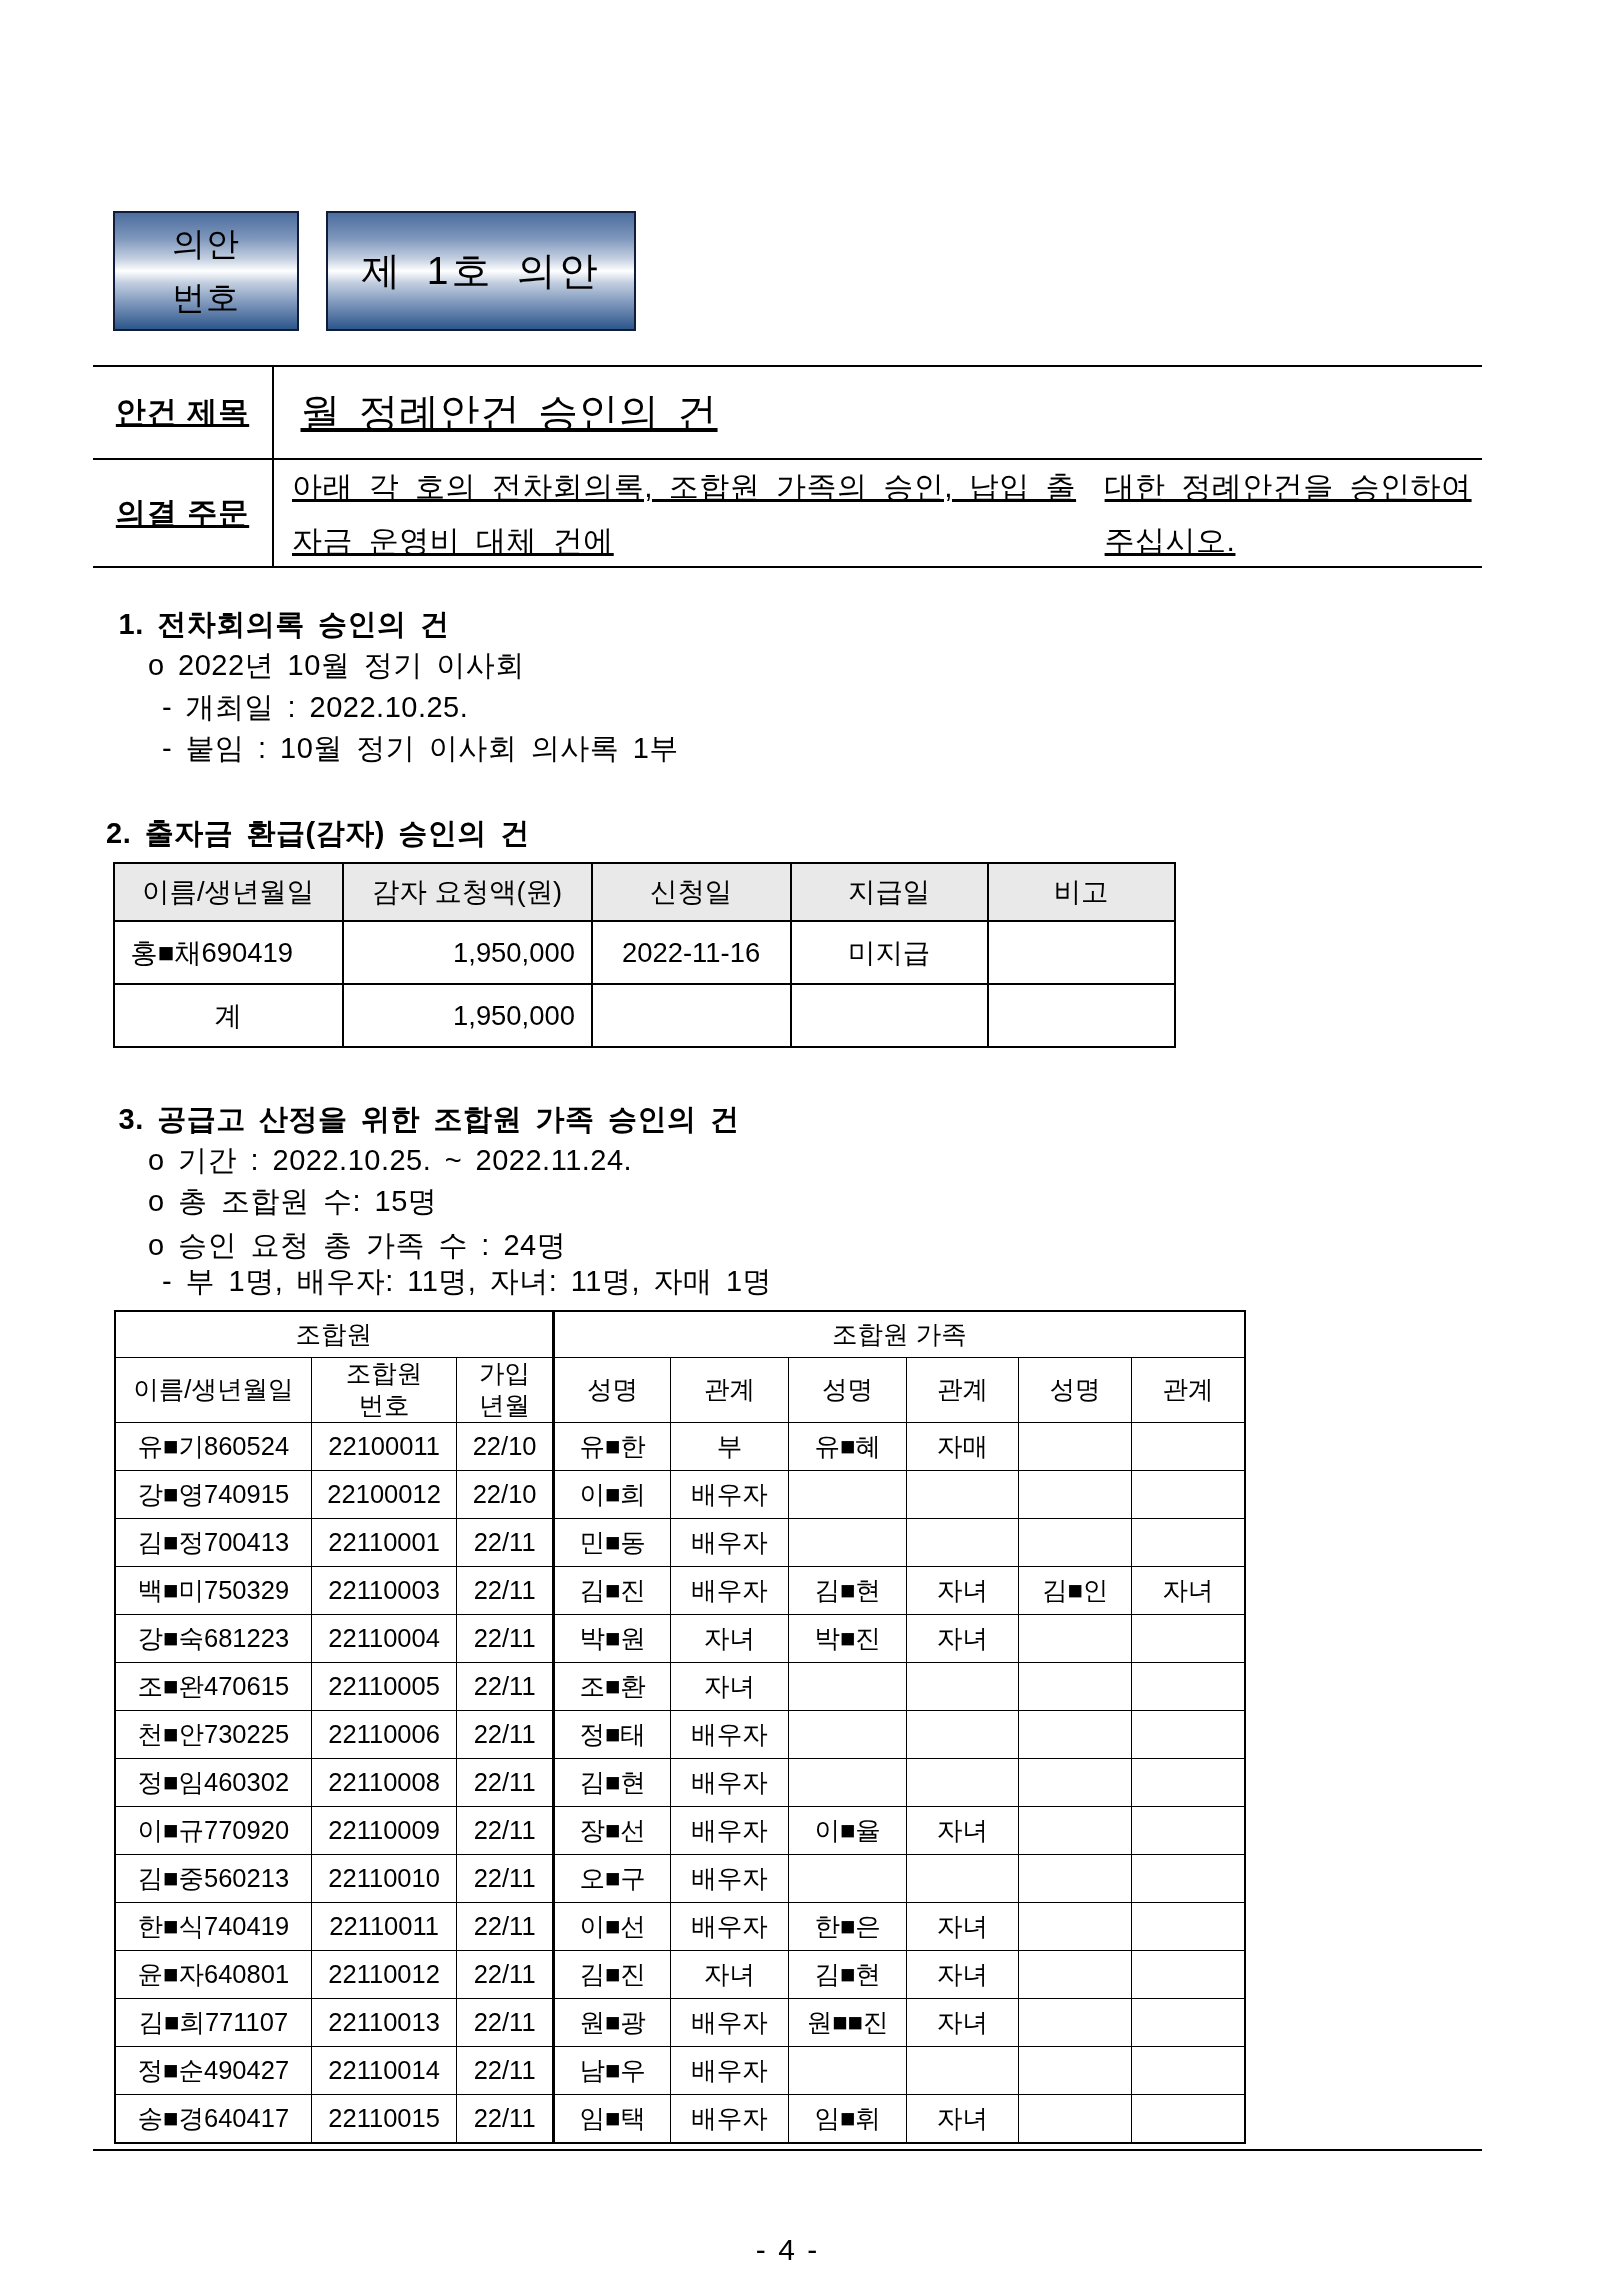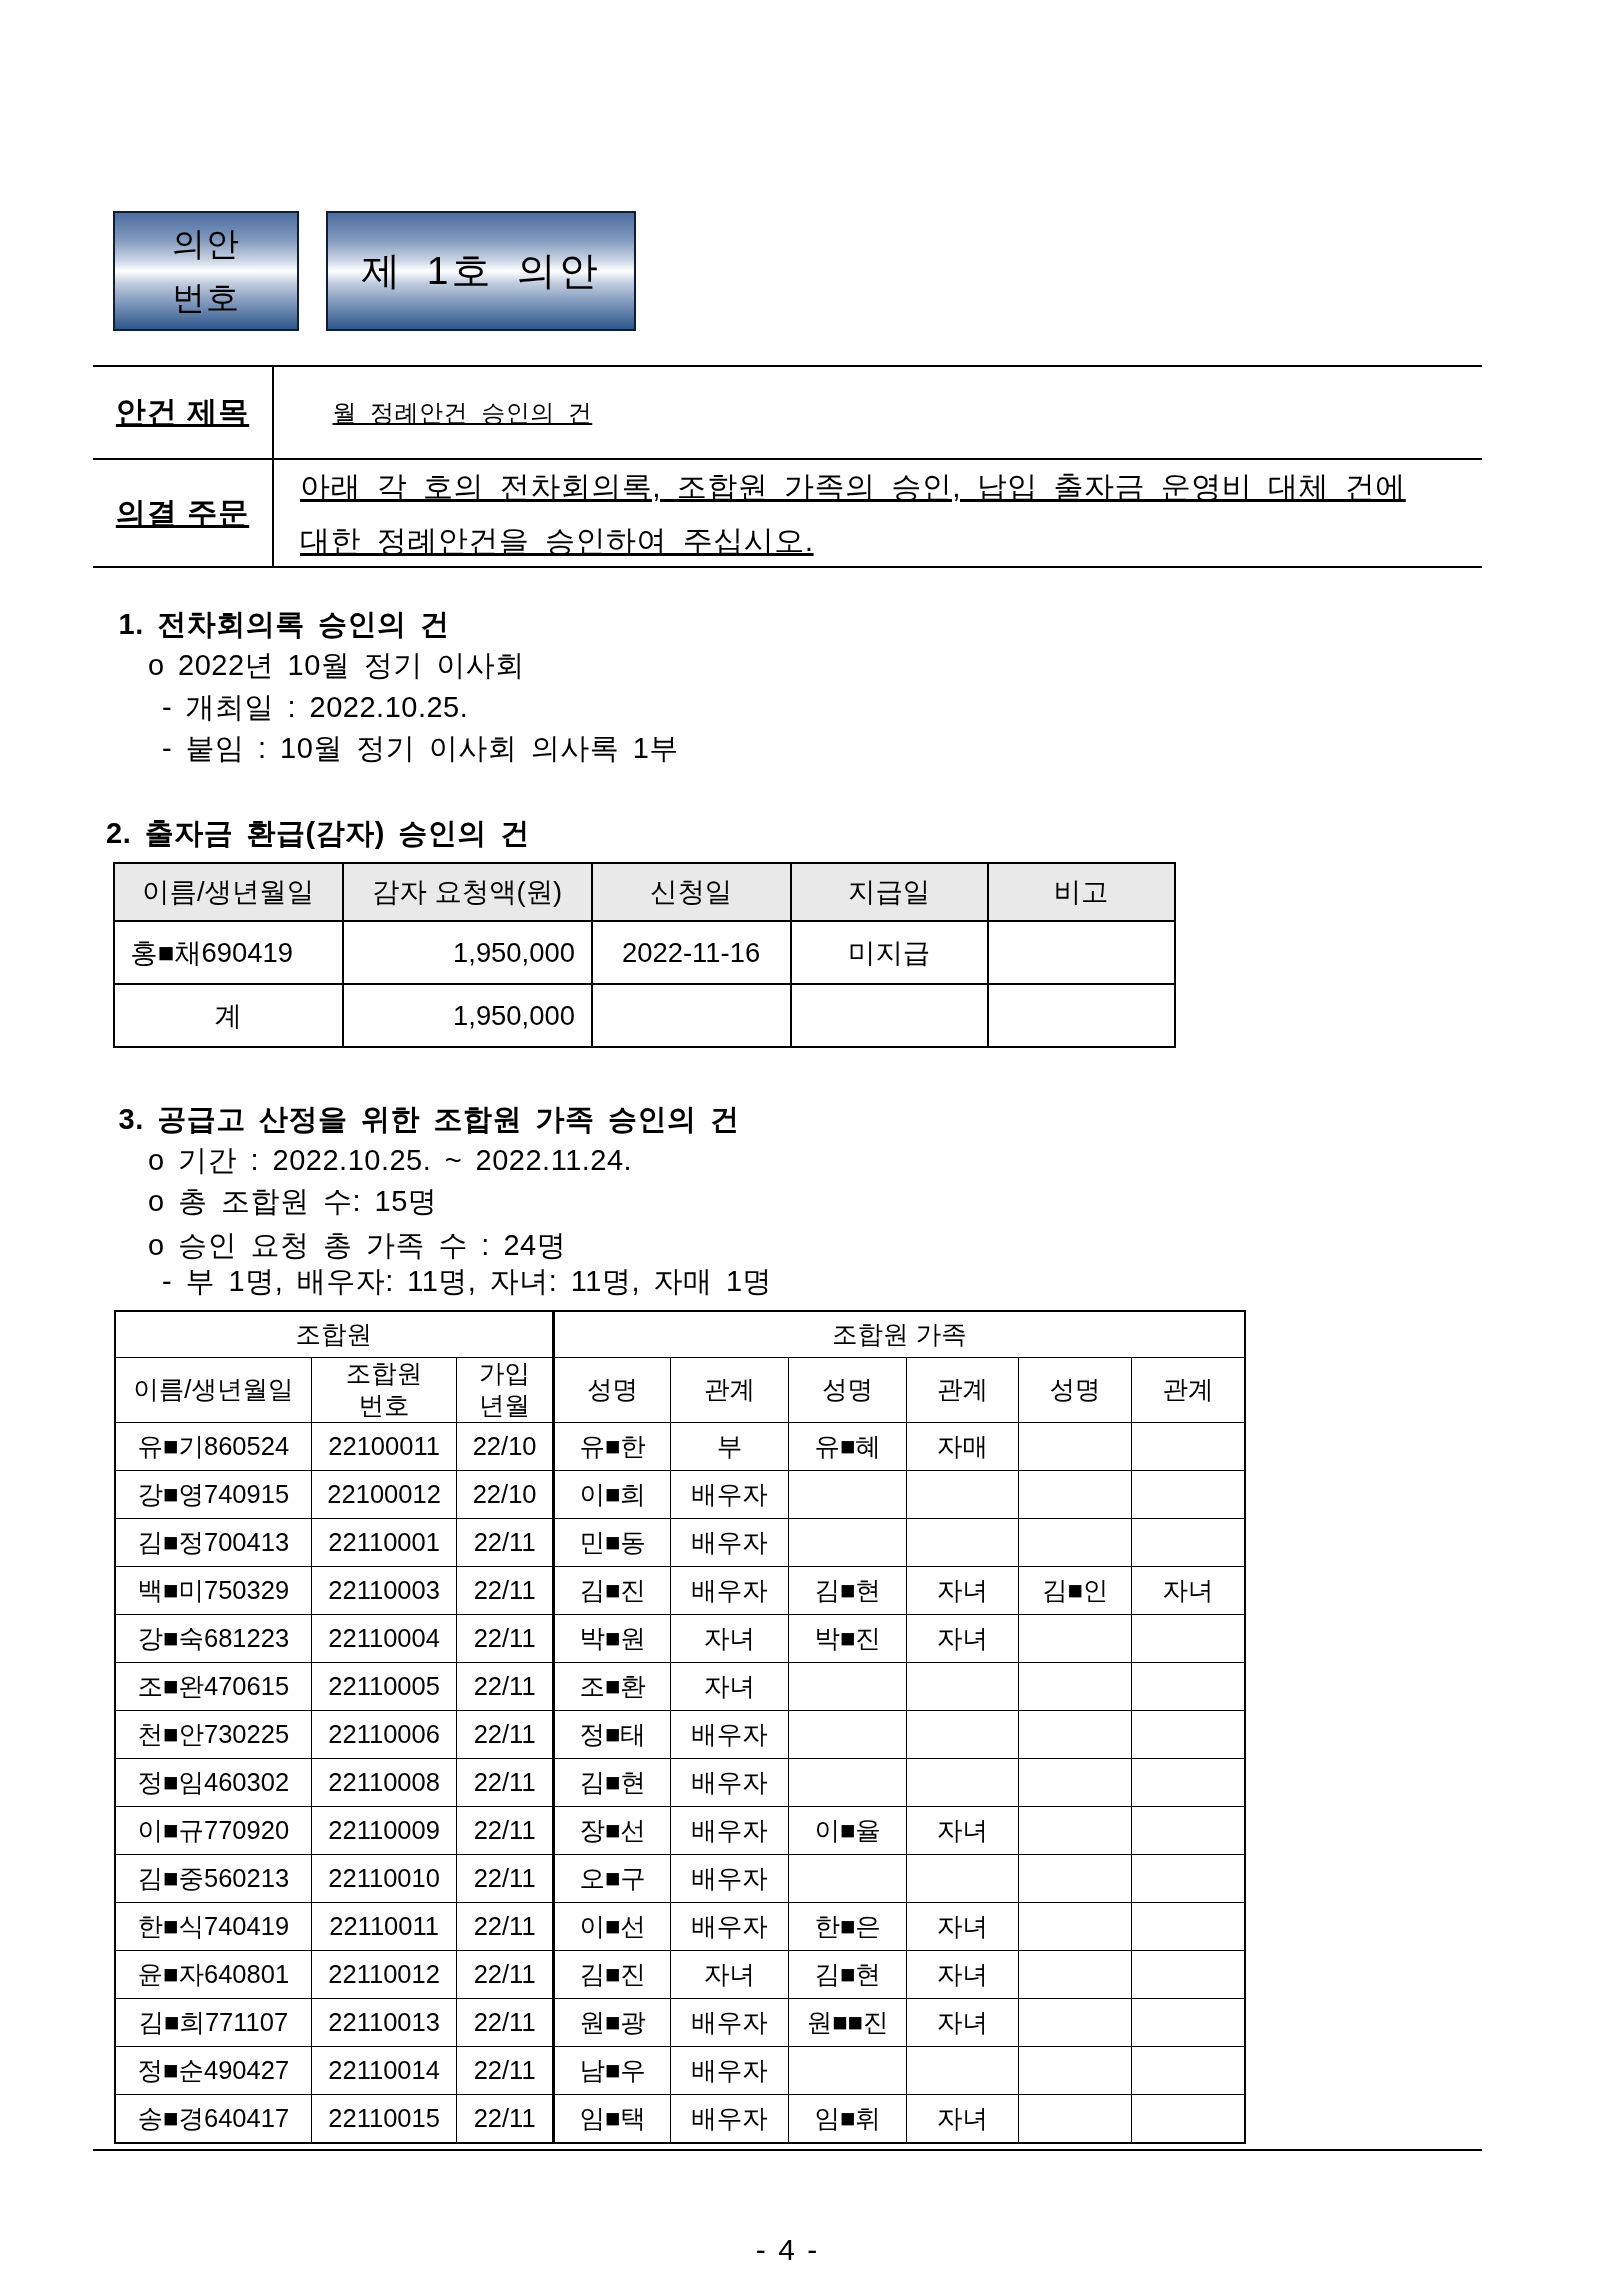--- a/index.html
+++ b/index.html
@@ -18,24 +18,24 @@
   .doc{position:absolute;left:93px;top:365px;width:1389px;text-decoration:underline;}
   .doc-row{display:flex;border-top:2px solid #000;}
   .doc-row:last-child{border-bottom:2.9px solid #000;}
   .doc-label{width:179px;flex:0 0 179px;border-right:2px solid #000;display:flex;
     align-items:center;justify-content:center;font-weight:bold;font-size:30px;
     white-space:pre-wrap;letter-spacing:1px;}
   .doc-content{flex:1;position:relative;}
   .r1{height:91px;}
   .r2{height:106px;}
   .r3{height:1581px;}
-  .r1 .doc-content{display:flex;align-items:center;font-size:24px;padding-left:26.5px;
-    word-spacing:5.9px;letter-spacing:0.5px;margin-left:32px;}
-  .r2 .doc-content{display:flex;flex-direction:column;justify-content:flex-start;font-size:30px;
-    line-height:54px;padding-left:26px;word-spacing:6.9px;letter-spacing:0.5px;}
+  .r1 .doc-content{display:flex;align-items:center;font-size:40px;padding-left:26.5px;
+    word-spacing:5.9px;letter-spacing:0.5px;}
+  .r2 .doc-content{display:flex;flex-direction:row;justify-content:flex-start;font-size:30px;
+    line-height:54px;padding-left:18px;word-spacing:6.9px;letter-spacing:0.5px;}
 
   
   .itm{position:absolute;font-size:29px;line-height:35px;white-space:pre-wrap;
     letter-spacing:0.5px;word-spacing:4.9px;}
   .h{font-weight:bold;}
 
   
   .t2{position:absolute;left:19.6px;top:294px;width:1062px;border-collapse:collapse;
     table-layout:fixed;font-size:27.4px;text-align:center;border:2px solid #000;}
   .t2 th,.t2 td{border:2px solid #000;padding:0 15.7px;overflow:hidden;}

